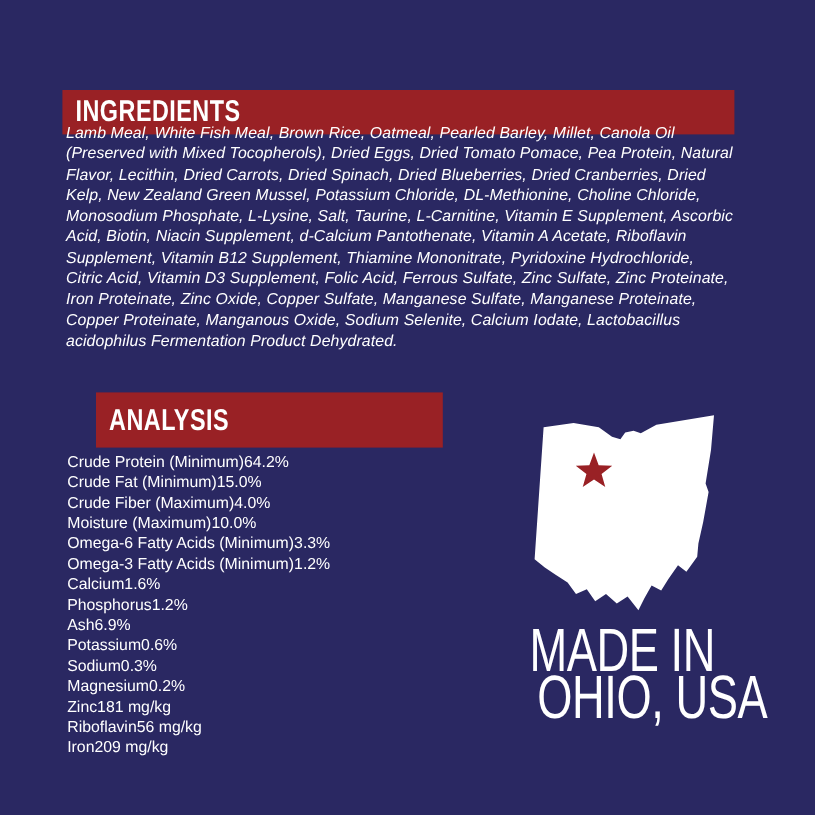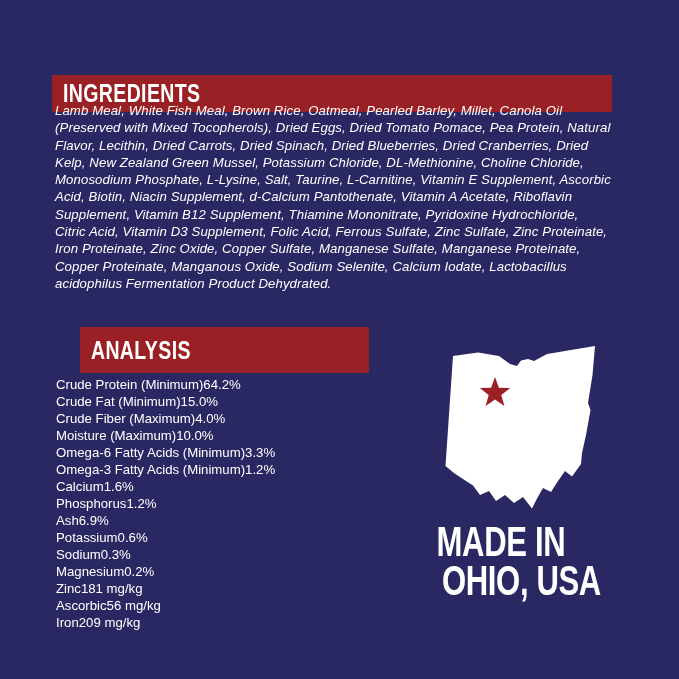--- a/index.html
+++ b/index.html
@@ -67,22 +67,22 @@
     position: absolute;
     left: 444px; top: 345px; width: 153px; height: 165px;
   }
   .ohio-wrap svg { display: block; width: 100%; height: 100%; }
 
   
   .made-in {
     position: absolute;
     left: 414px; top: 522px; width: 210px;
     text-align: left;
-    font-weight: 700;
-    font-size: 42px;
+    font-weight: 400;
+    font-size: 51px;
     line-height: 39px;
     letter-spacing: -0.5px;
     white-space: nowrap;
   }
   .made-in .line {
     display: block;
   }
   .made-in .squeeze {
     display: inline-block;
     transform: scaleX(0.74);
@@ -161,21 +161,21 @@
     </div>
       <div class="analysis-row">
       <span class="analysis-label">Magnesium</span>
       <span class="analysis-value">0.2%</span>
     </div>
       <div class="analysis-row">
       <span class="analysis-label">Zinc</span>
       <span class="analysis-value">181 mg/kg</span>
     </div>
       <div class="analysis-row">
-      <span class="analysis-label">Ascorbic</span>
+      <span class="analysis-label">Riboflavin</span>
       <span class="analysis-value">56 mg/kg</span>
     </div>
       <div class="analysis-row">
       <span class="analysis-label">Iron</span>
       <span class="analysis-value">209 mg/kg</span>
     </div>
     </div>
 
   <div class="ohio-wrap">
     <svg viewBox="0 0 153 165" xmlns="http://www.w3.org/2000/svg">

